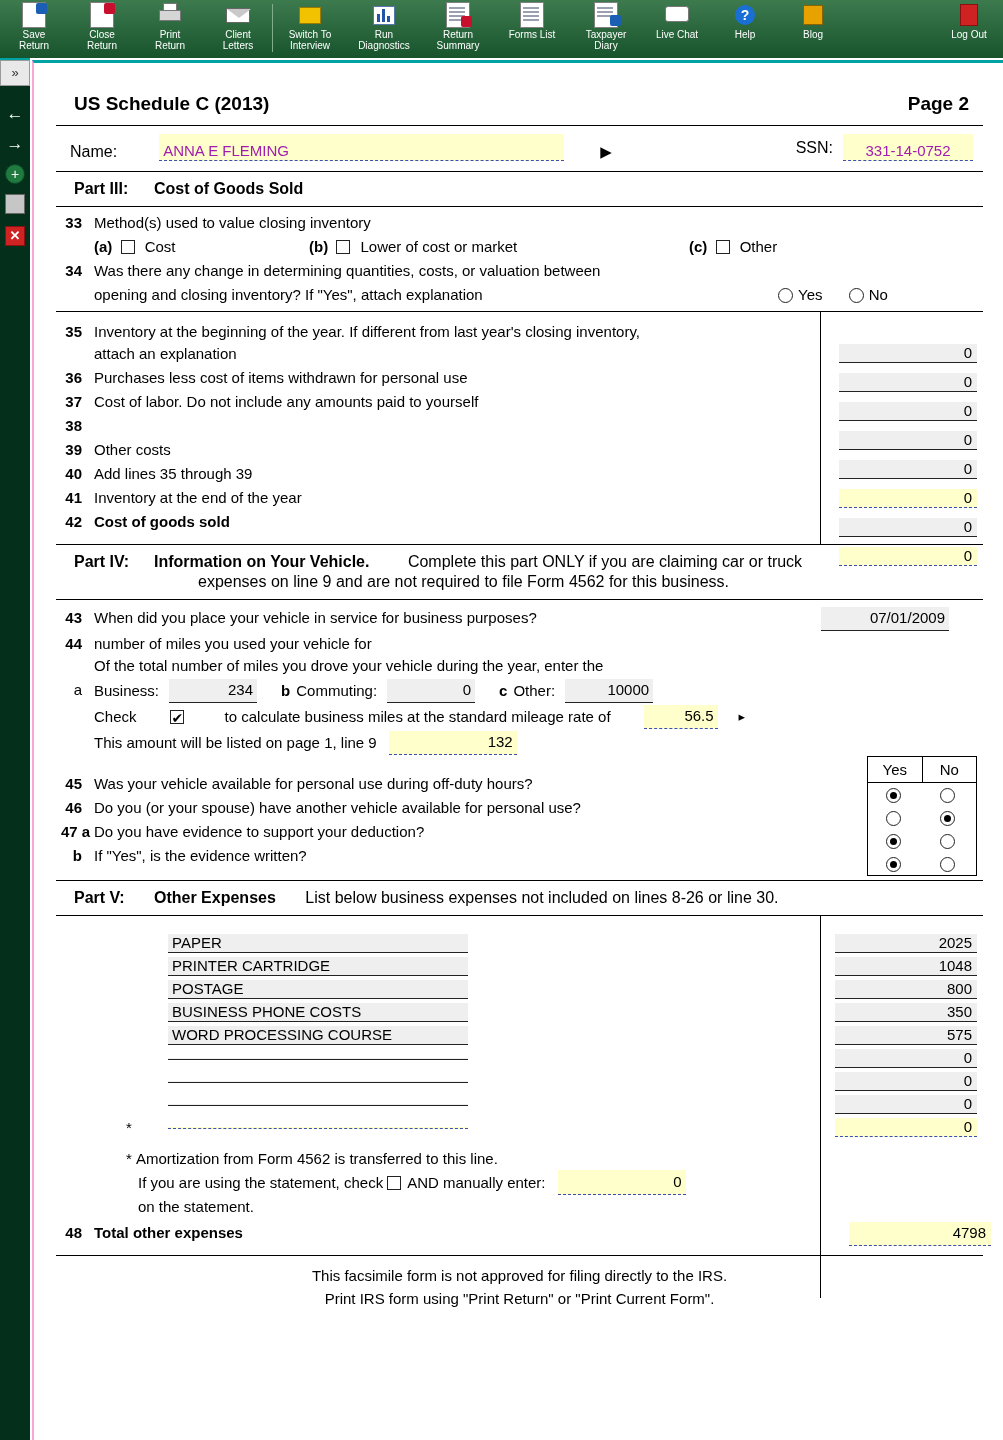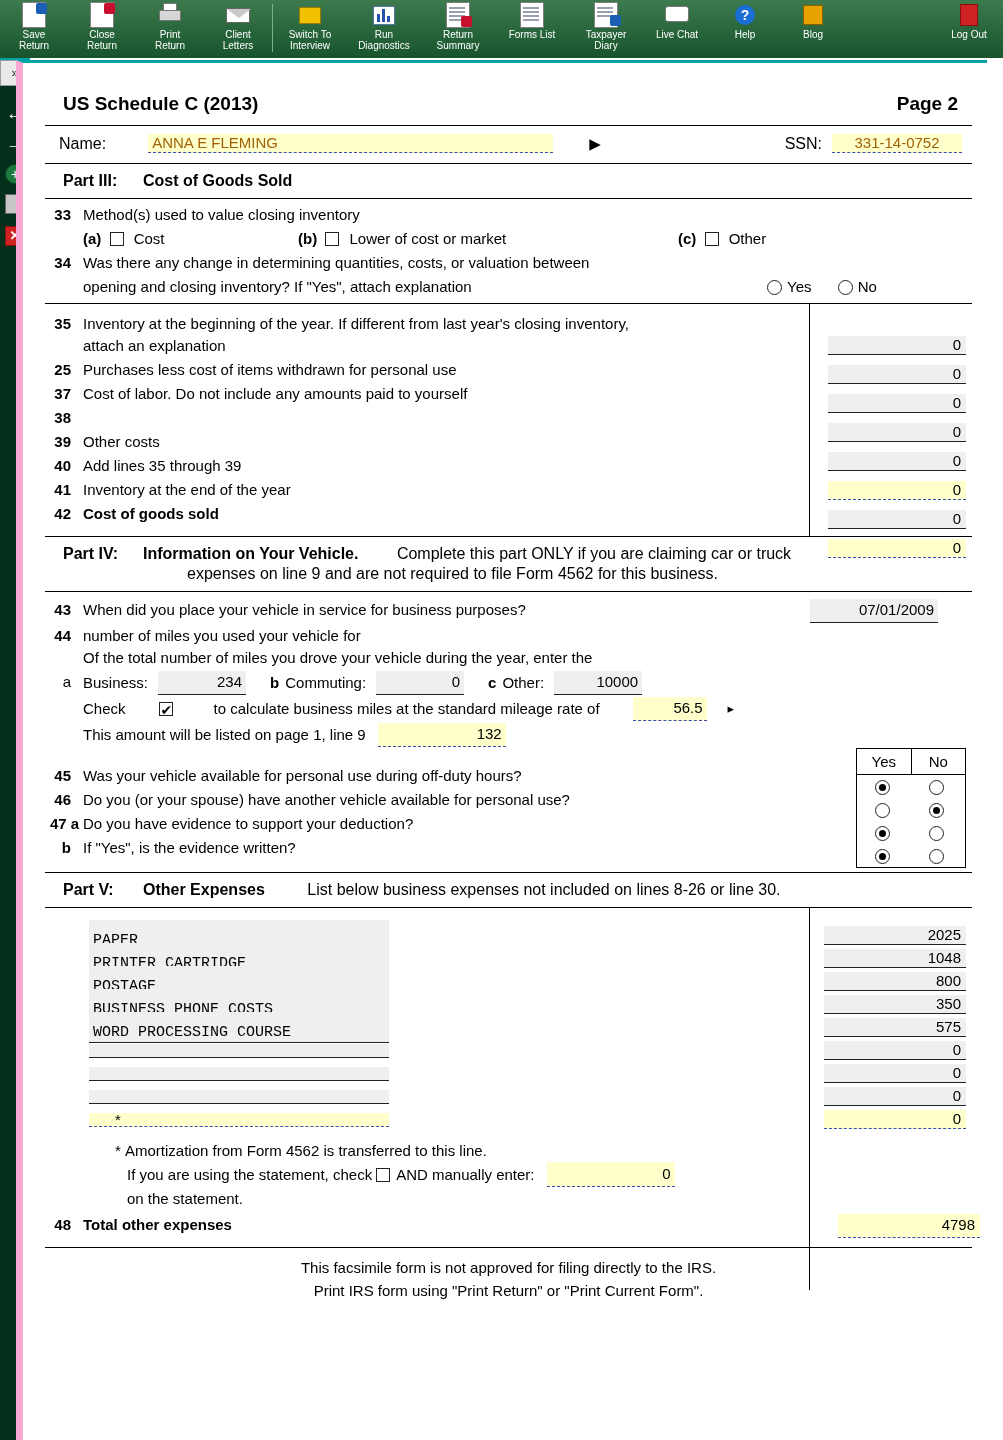--- a/index.html
+++ b/index.html
@@ -66,37 +66,37 @@
   .rail-arrow-l { top:44px; color:#ffffff; font-size:17px; line-height:20px; text-align:center;}
   .rail-arrow-r { top:74px; color:#ffffff; font-size:17px; line-height:20px; text-align:center;}
   .rail-plus { top:104px; border-radius:50%; background:#1e7a3e; border:1px solid #0c4423; color:#fff;
     font-size:14px; text-align:center; line-height:18px;}
   .rail-print { top:134px; background:#c6c6c6; border:1px solid #666; }
   .rail-x { top:166px; background:#cf2222; border:1px solid #8b1111; color:#fff; font-size:13px; font-weight:bold;
     text-align:center; line-height:18px; }
 
   
   .sheet {
-    position:absolute; left:16px; top:60px; width:971px; height:1380px;
-    background:#ffffff; border-left:7px solid #f9a8d4; border-top:3px solid #00a3a3;
+    position:absolute; left:32px; top:60px; width:971px; height:1380px;
+    background:#ffffff; border-left:2px solid #f9a8d4; border-top:3px solid #00a3a3;
     overflow:hidden;
   }
   .inner { position:relative; width:971px; padding:0 14px; }
 
   .hdr { display:flex; justify-content:space-between; align-items:baseline;
       font-size:19px; font-weight:bold; padding:30px 22px 0 26px; }
 
   .rule { border-top:1px solid #000; margin:10px 8px 0 8px; }
   .rule2 { border-top:1px solid #000; margin:0 8px; }
 
   .namerow { display:flex; align-items:flex-end; padding:8px 10px 10px 22px; font-size:16px;gap:32px; }
   .namelabel { margin-right:10px; }
   .inputline {
     background:#ffffcc; border-bottom:1px dashed #3b4fb0;
-    padding:0 4px 1px 4px; font-size:15px; color:#a16207;
+    padding:8px 4px 1px 4px; font-size:15px; color:#a21caf;
   }
   .name-field { width:405px; }
   .caret { color:#000; font-size:15px; margin-left:4px; }
   .ssn-wrap { margin-left:auto; display:flex; align-items:center; gap:10px; padding-right:8px; }
   .ssn-field { width:130px; text-align:center; }
 
   .parthdr { font-weight:bold; font-size:16px; padding:8px 0 8px 26px; }
   .parthdr .pt { display:inline-block; width:80px; }
 
   .rowblock { padding:4px 0 4px 0; }
@@ -137,22 +137,22 @@
   .yn-rows { }
   .yn-row { display:flex; height:23px; align-items:center; }
   .yn-row div { flex:1; text-align:center; }
 
   
   .pv-head { display:flex; font-size:16px; border-bottom:1px solid #000; }
   .pv-type { flex:1; text-align:center; padding:6px 0; }
   .pv-amt { width:142px; text-align:center; padding:6px 0; border-left:1px solid #000; }
   .pv-body { position:relative; min-height:200px; }
   .pv-row { display:flex; align-items:center; height:23px; }
-  .pv-row .tcell { width:300px; margin-left:52px; background:#efefef; border-bottom:1px solid #222;
-     font-size:15px; padding:12px 4px 1px 4px;font-family:Liberation Mono, monospace; }
+  .pv-row .tcell { width:300px; margin-left:120px; background:#efefef; border-bottom:1px solid #222;
+     font-size:15px; padding:0 4px 1px 4px; }
   .pv-row .tcell.calc { background:#ffffcc; border-bottom:1px dashed #3b4fb0; }
   .pv-amtcell { position:absolute; right:14px; width:142px; text-align:right;
      font-size:15px; background:#efefef; border-bottom:1px solid #222; padding:0 5px 1px 0; }
   .pv-amtcell.calc { background:#ffffcc; border-bottom:1px dashed #3b4fb0; }
   .star { position:absolute; left:78px; font-size:15px; }
 
   .footer { text-align:center; font-size:15px; line-height:23px; padding-top:8px; }
 </style>
 </head>
 <body>
@@ -355,21 +355,21 @@
 
     <div class="left">
       <div class="line">
         <div class="lnum">35</div>
         <div class="ltext">
           <div>Inventory at the beginning of the year.  If different from last year's closing inventory,</div>
           <div>attach an explanation</div>
         </div>
       </div>
       <div class="line">
-        <div class="lnum">25</div>
+        <div class="lnum">36</div>
         <div class="ltext">Purchases less cost of items withdrawn for personal use</div>
       </div>
       <div class="line">
         <div class="lnum">37</div>
         <div class="ltext">Cost of labor.  Do not include any amounts paid to yourself</div>
       </div>
       <div class="line">
         <div class="lnum">38</div>
       </div>
       <div class="line">
@@ -503,21 +503,21 @@
           <div><span class="radio"></span></div>
         </div>
       </div>
     </div>
   </div>
 
   <div class="rule2" style="margin-top:10px;"></div>
 
   <div class="parthdr">
     <span class="pt">Part V:</span><span>Other Expenses</span>
-    <span style="font-weight:normal; margin-left:38px;text-align:center;">List below business expenses not included on lines 8-26 or line 30.</span>
+    <span style="font-weight:normal; margin-left:25px;text-align:center;">List below business expenses not included on lines 8-26 or line 30.</span>
   </div>
   <div class="rule2"></div>
 
   <div style="position:relative;">
     <div class="vline" style="right:170px; top:0; height:382px;"></div>
 
     <div class="pv-body" style="padding-top:16px;">
       <div class="pv-row">
         <div class="tcell">PAPER</div>
         <div class="pv-amtcell">2025</div>

